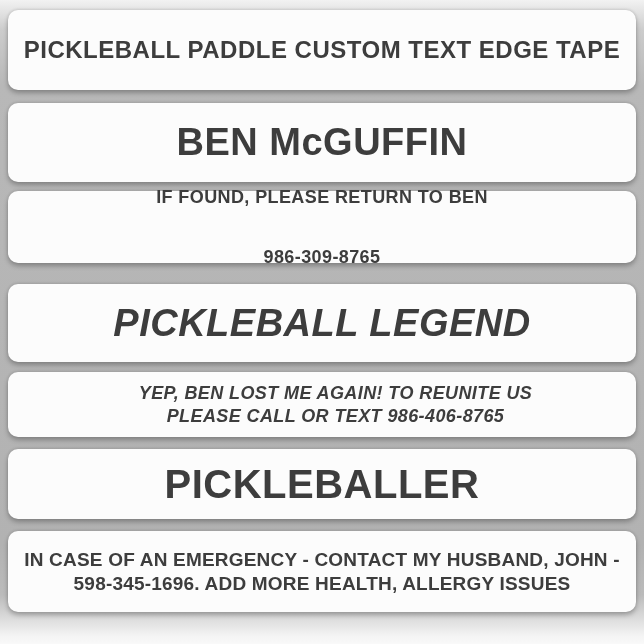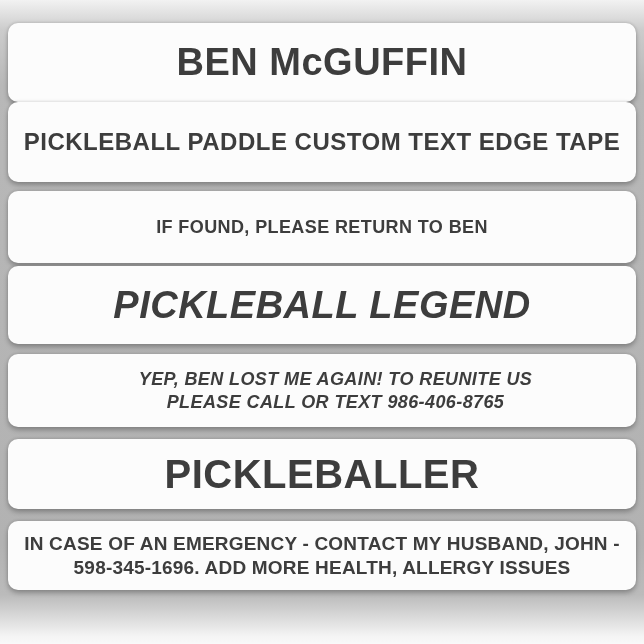--- a/index.html
+++ b/index.html
@@ -33,24 +33,24 @@
     flex-direction: column;
     align-items: center;
     justify-content: center;
     text-align: center;
     color: #3d3d3d;
     font-weight: bold;
   }
   .s1 { height: 80px; margin-top: 0; }
   .s2 { height: 79px; margin-top: 13px; }
   .s3 { height: 72px; margin-top: 9px; gap: 37px; }
-  .s4 { height: 78px; margin-top: 3px; }
-  .s5 { height: 73px; margin-top: 10px; padding-left: 27px; }
+  .s4 { height: 78px; margin-top: 21px; }
+  .s5 { height: 65px; margin-top: 10px; padding-left: 27px; }
   .s6 { height: 70px; margin-top: 12px; }
-  .s7 { height: 69px; margin-top: 12px; }
+  .s7 { height: 81px; margin-top: 12px; }
 
   .t-title {
     font-size: 24px;
     letter-spacing: 0.5px;
     white-space: nowrap;
   }
   .t-xl {
     font-size: 38px;
     letter-spacing: 0.5px;
     white-space: nowrap;
@@ -84,30 +84,31 @@
     line-height: 1.25;
     letter-spacing: 0.2px;
     white-space: nowrap;
   }
 </style>
 </head>
 <body>
 
 <div class="canvas">
 
+  <div class="strip s1">
+    <div class="t-title">PICKLEBALL PADDLE CUSTOM TEXT EDGE TAPE</div>
+  </div>
+
   <div class="strip s2">
     <div class="t-xl">BEN McGUFFIN</div>
   </div>
 
-  <div class="strip s1">
-    <div class="t-title">PICKLEBALL PADDLE CUSTOM TEXT EDGE TAPE</div>
-  </div>
-
   <div class="strip s3">
     <div class="t-sm">IF FOUND, PLEASE RETURN TO BEN</div>
+    <div class="t-sm">986-309-8765</div>
   </div>
 
   <div class="strip s4">
     <div class="t-xl-italic">PICKLEBALL LEGEND</div>
   </div>
 
   <div class="strip s5">
     <div class="t-sm-italic">YEP, BEN LOST ME AGAIN! TO REUNITE US</div>
     <div class="t-sm-italic">PLEASE CALL OR TEXT 986-406-8765</div>
   </div>

